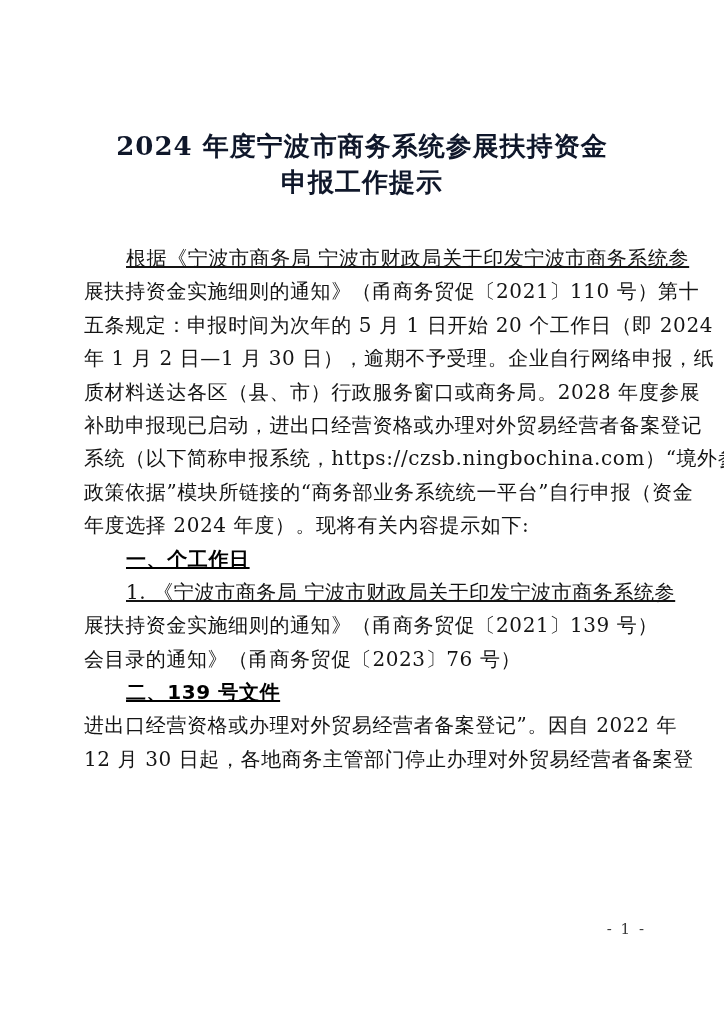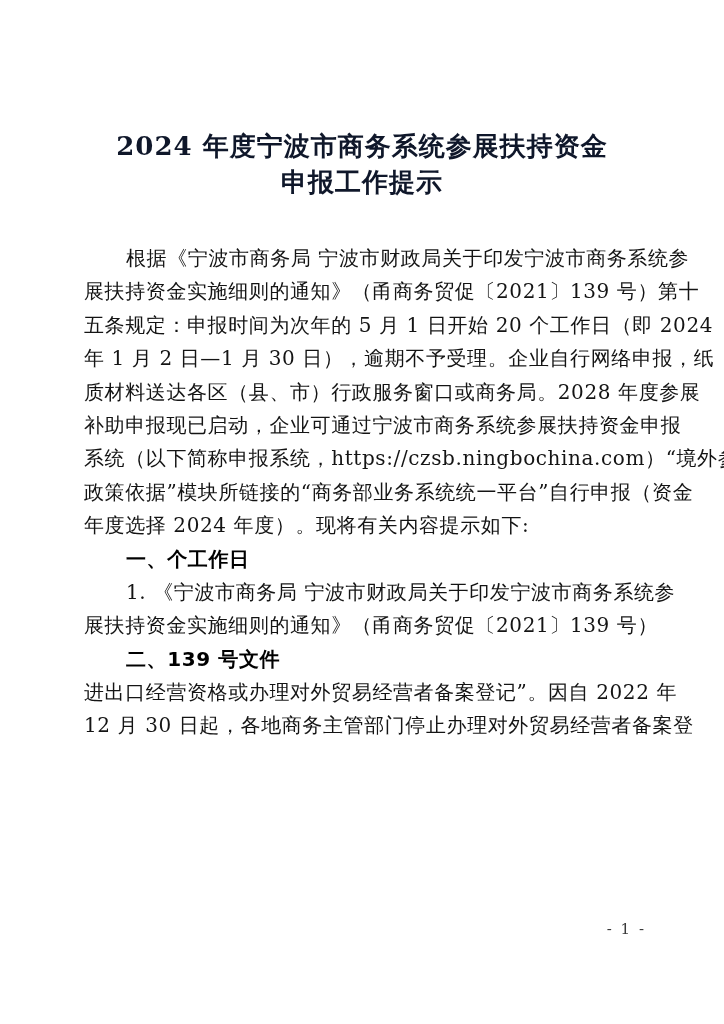--- a/index.html
+++ b/index.html
@@ -38,20 +38,21 @@
     line-height: 33.4px;
     letter-spacing: 0.6px;
   }
   .line {
     height: 33.4px;
     white-space: nowrap;
     text-align: left;
   }
   .line.indent {
     padding-left: 42px;
+    text-decoration: underline;
   }
   .line.heading {
     font-family: "DejaVu Sans", "Liberation Sans", sans-serif;
     font-weight: 700;
     color: #000000;
   }
   .page-footer {
     position: absolute;
     top: 920px;
     right: 78px;
@@ -66,31 +67,32 @@
 
 <div class="page">
 
   <div class="doc-title">
     <div>2024 年度宁波市商务系统参展扶持资金</div>
     <div>申报工作提示</div>
   </div>
 
   <div class="doc-body">
       <div class="line indent">根据《宁波市商务局 宁波市财政局关于印发宁波市商务系统参</div>
-      <div class="line">展扶持资金实施细则的通知》（甬商务贸促〔2021〕139 号）第十</div>
+      <div class="line">展扶持资金实施细则的通知》（甬商务贸促〔2021〕110 号）第十</div>
       <div class="line">五条规定：申报时间为次年的 5 月 1 日开始 20 个工作日（即 2024</div>
       <div class="line">年 1 月 2 日—1 月 30 日），逾期不予受理。企业自行网络申报，纸</div>
       <div class="line">质材料送达各区（县、市）行政服务窗口或商务局。2028 年度参展</div>
-      <div class="line">补助申报现已启动，企业可通过宁波市商务系统参展扶持资金申报</div>
+      <div class="line">补助申报现已启动，进出口经营资格或办理对外贸易经营者备案登记</div>
       <div class="line">系统（以下简称申报系统，https://czsb.ningbochina.com）“境外参展</div>
       <div class="line">政策依据”模块所链接的“商务部业务系统统一平台”自行申报（资金</div>
       <div class="line">年度选择 2024 年度）。现将有关内容提示如下:</div>
       <div class="line heading indent">一、个工作日</div>
       <div class="line indent">1. 《宁波市商务局 宁波市财政局关于印发宁波市商务系统参</div>
       <div class="line">展扶持资金实施细则的通知》（甬商务贸促〔2021〕139 号）</div>
+      <div class="line">会目录的通知》（甬商务贸促〔2023〕76 号）</div>
       <div class="line heading indent">二、139 号文件</div>
       <div class="line">进出口经营资格或办理对外贸易经营者备案登记”。因自 2022 年</div>
       <div class="line">12 月 30 日起，各地商务主管部门停止办理对外贸易经营者备案登</div>
     </div>
 
   <div class="page-footer">- 1 -</div>
 
 </div>
 
 </body></html>

